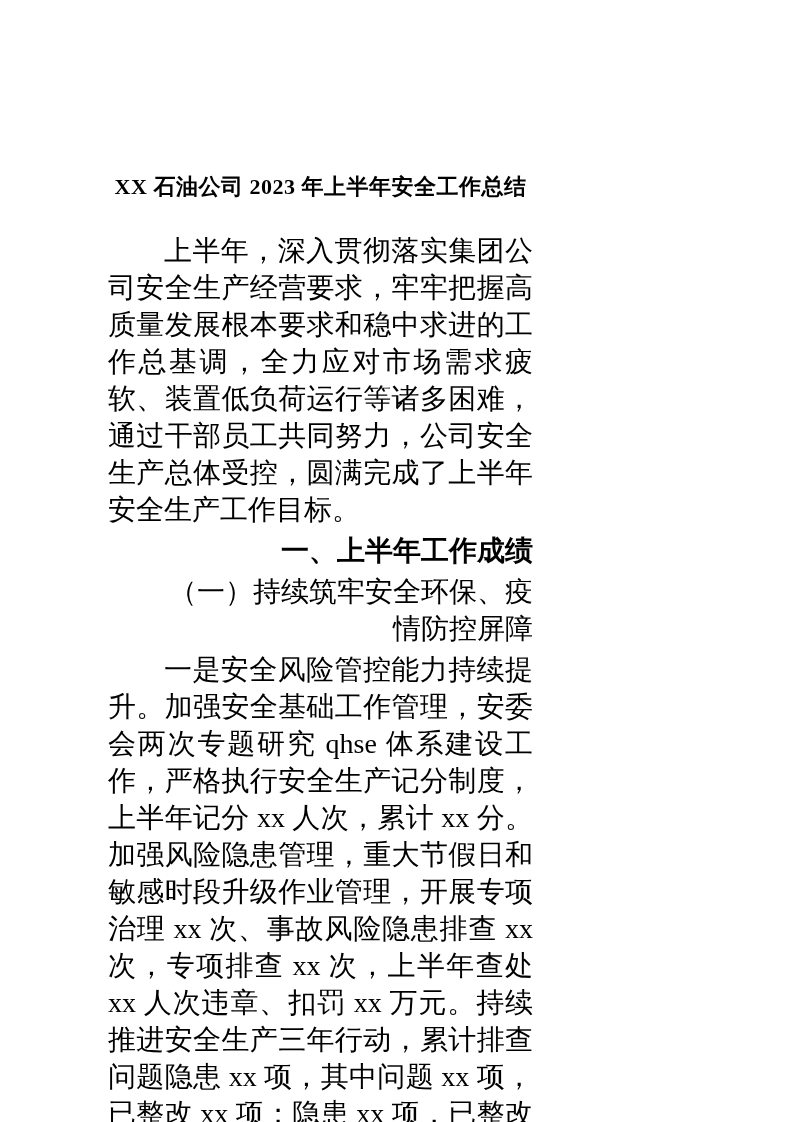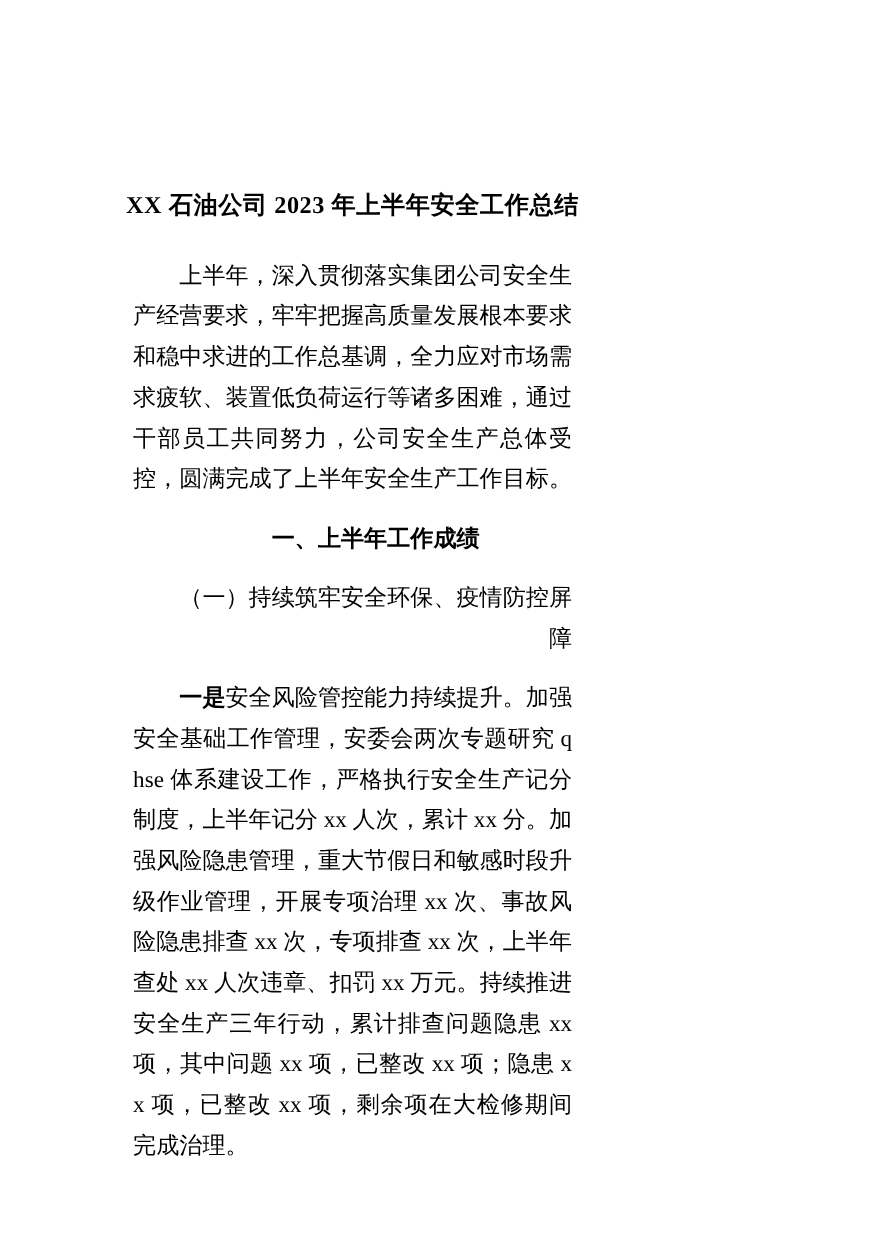--- a/index.html
+++ b/index.html
@@ -23,37 +23,37 @@
   }
   .doc-title {
     margin: 0 0 27px 0;
     font-size: 22px;
     line-height: 37px;
     font-weight: 700;
     text-align: center;
     letter-spacing: 0.5px;
   }
   .para, .heading1, .heading2 {
-    margin: 17px;
-    font-size: 21px;
+    margin: 4px;
+    font-size: 28px;
     line-height: 37px;
     text-indent: 2em;
     text-align: justify;
     font-weight: 400;
     word-break: break-all;
   }
   .heading1 {
     font-weight: 700;
-    text-align: center;
+    text-align: right;
   }
   .heading2 {
     text-align: right;
   }
   .lead-bold {
-    font-weight: 700;
+    font-weight: 400;
   }
 </style>
 </head>
 <body>
 
 <div class="page">
 
   <h1 class="doc-title">XX 石油公司 2023 年上半年安全工作总结</h1>
 
   <p class="para">上半年，深入贯彻落实集团公司安全生产经营要求，牢牢把握高质量发展根本要求和稳中求进的工作总基调，全力应对市场需求疲软、装置低负荷运行等诸多困难，通过干部员工共同努力，公司安全生产总体受控，圆满完成了上半年安全生产工作目标。</p>

